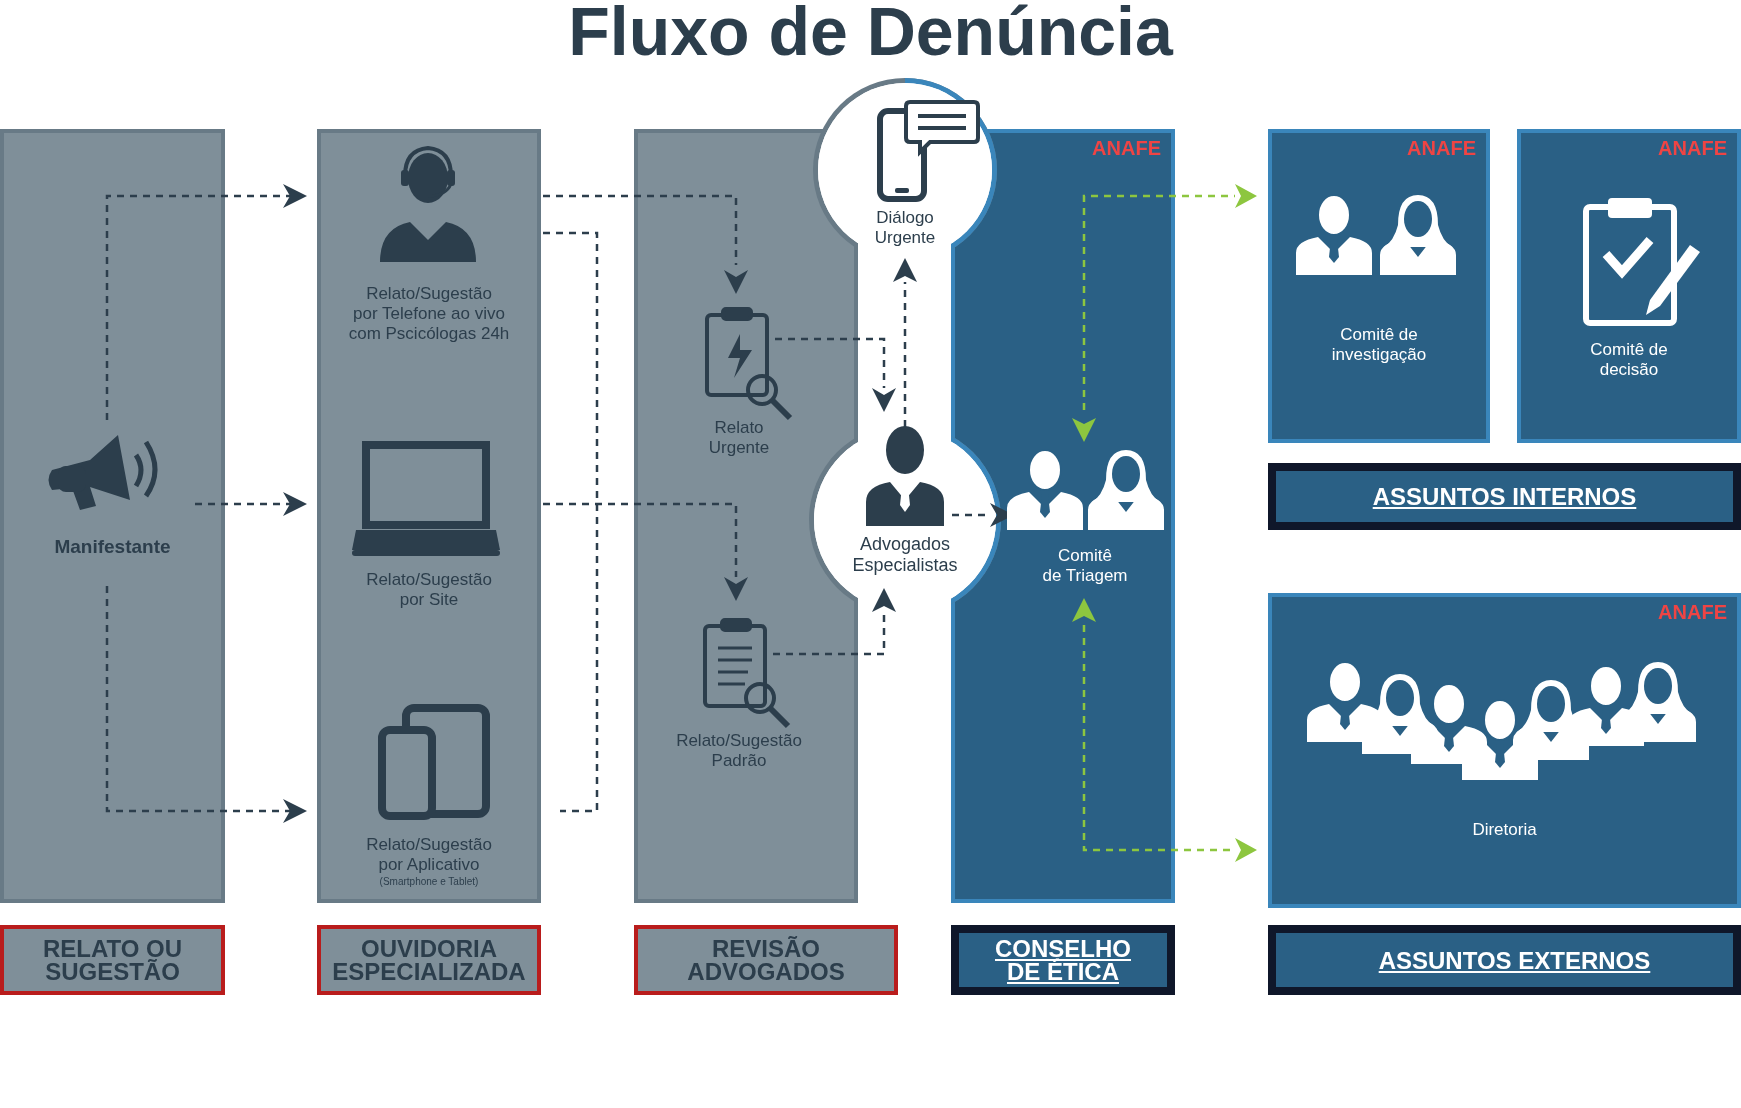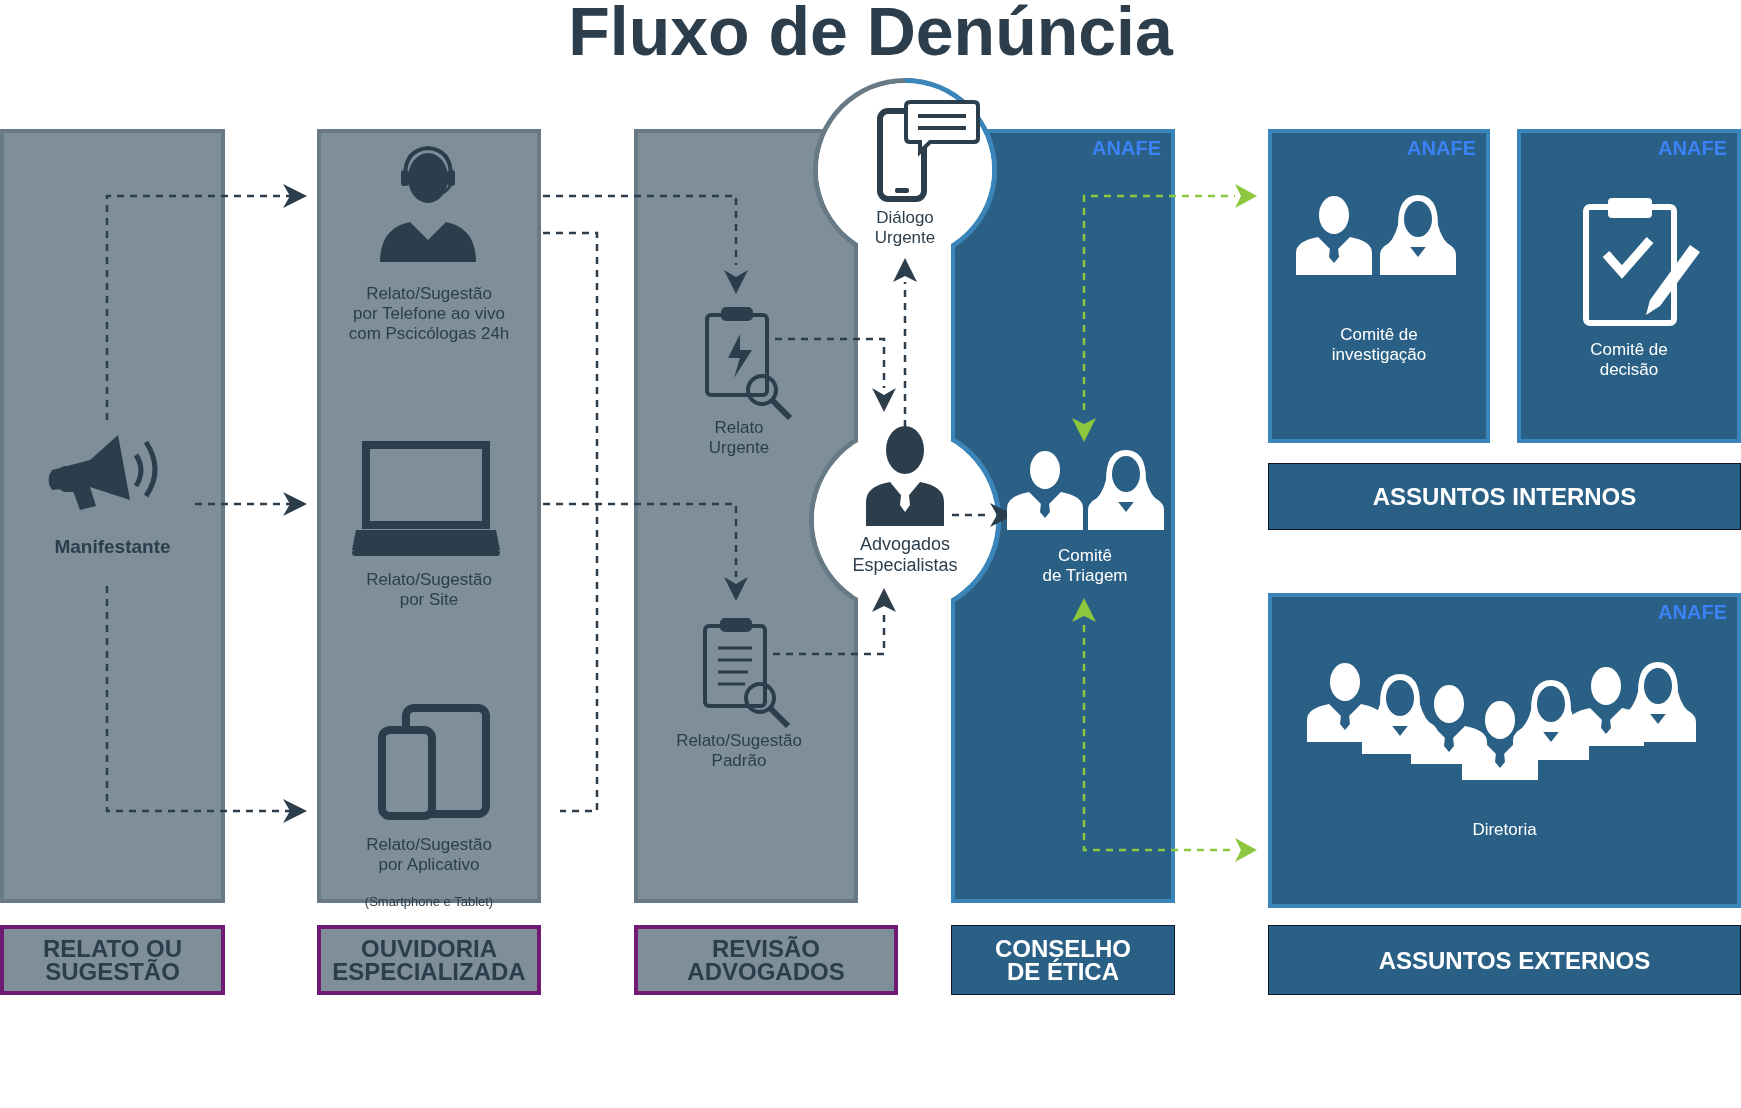--- a/index.html
+++ b/index.html
@@ -5,23 +5,23 @@
   html, body { margin: 0; padding: 0; background: #ffffff; }
   body { width: 1741px; height: 1108px; position: relative; overflow: hidden;
          font-family: "Liberation Sans", "DejaVu Sans", sans-serif; color: #2c3e4c; }
   .abs { position: absolute; }
   #title { left: 0; width: 1741px; top: -8px; text-align: center; font-size: 68px; font-weight: bold;
            color: #2c3e4c; letter-spacing: 0px; }
   .col-grey { background: #7f8f99; border: 4px solid #687a86; box-sizing: border-box; }
   .col-blue { background: #2a6085; border: 4px solid #3a86bb; box-sizing: border-box; }
   .lbl { display: flex; align-items: center; justify-content: center; text-align: center;
          font-weight: bold; font-size: 24px; line-height: 23px; }
-  .lbl-grey { background: #7f8f99; border: 4px solid #701a75; box-sizing: border-box; color: #2c3e4c; }
-  .lbl-blue { background: #2a6085; border: 1px solid #0f172a; box-sizing: border-box; color: #ffffff; }
-  .anafe { color: #3b82f6; font-weight: bold; font-size: 20px; text-align: right; }
+  .lbl-grey { background: #7f8f99; border: 4px solid #b91c1c; box-sizing: border-box; color: #2c3e4c; }
+  .lbl-blue { background: #2a6085; border: 8px solid #0f172a; box-sizing: border-box; color: #ffffff; text-decoration: underline; }
+  .anafe { color: #ef4444; font-weight: bold; font-size: 20px; text-align: right; }
   .caption { text-align: center; font-size: 17px; line-height: 20px; color: #2c3e4c; }
   .caption.white { color: #fff; }
   #footer { right: 8px; top: 1045px; text-align: right; color: #8dc63f; font-weight: bold; font-size: 25px; line-height: 29px; }
   svg.overlay { position: absolute; left: 0; top: 0; pointer-events: none; }
 </style>
 </head>
 <body>
 
 <div id="title" class="abs">Fluxo de Denúncia</div>
 
@@ -229,21 +229,21 @@
   <div>por Telefone ao vivo</div>
   <div>com Pscicólogas 24h</div>
 </div>
 <div class="abs caption" style="left:317px;top:570px;width:224px;">
   <div>Relato/Sugestão</div>
   <div>por Site</div>
 </div>
 <div class="abs caption" style="left:317px;top:835px;width:224px;">
   <div>Relato/Sugestão</div>
   <div>por Aplicativo</div>
-  <div style="font-size:13px;line-height:13px;margin-top:20px;">(Smartphone e Tablet)</div>
+  <div style="font-size:10px;line-height:13px;">(Smartphone e Tablet)</div>
 </div>
 
 <div class="abs caption" style="left:634px;top:418px;width:210px;">
   <div>Relato</div>
   <div>Urgente</div>
 </div>
 <div class="abs caption" style="left:634px;top:731px;width:210px;">
   <div>Relato/Sugestão</div>
   <div>Padrão</div>
 </div>

